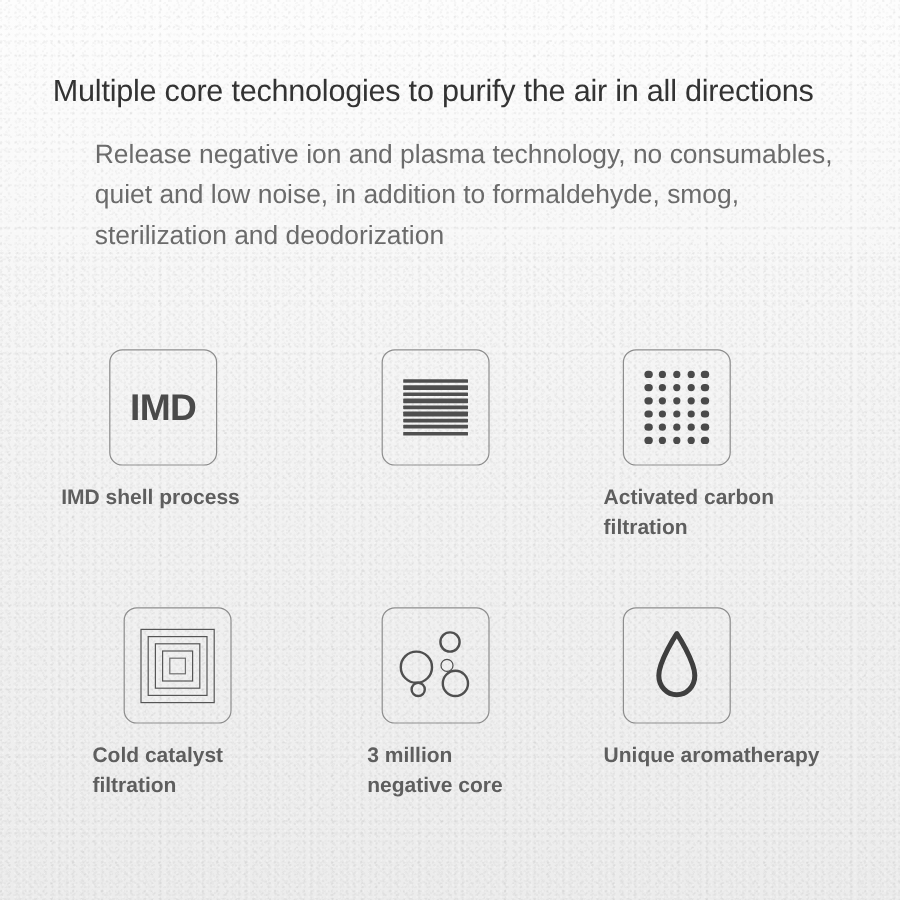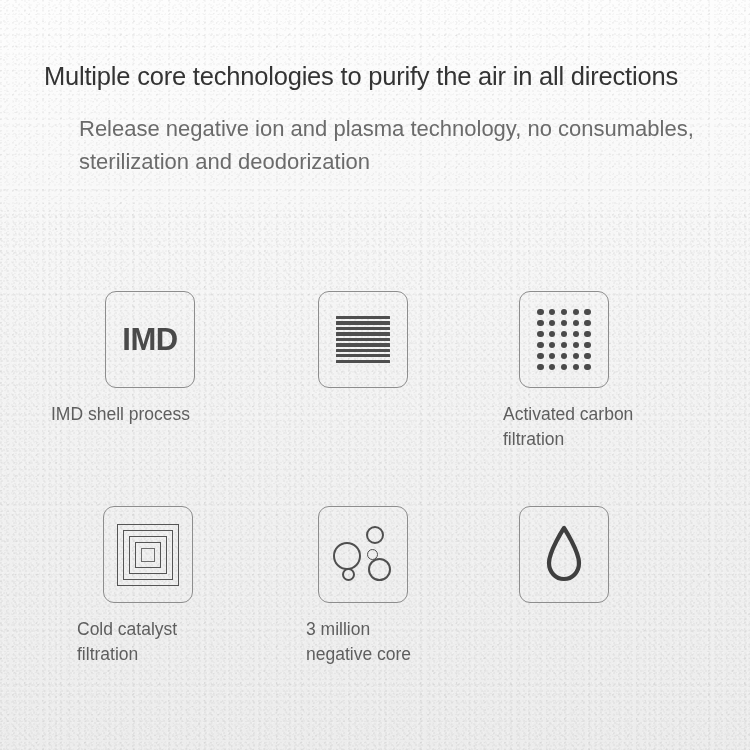--- a/index.html
+++ b/index.html
@@ -125,21 +125,21 @@
     margin-left: 54px;
     box-sizing: border-box;
     border: 1.5px solid #8d8d8d;
     border-radius: 11px;
     background: transparent;
     display: flex;
     align-items: center;
     justify-content: center;
   }
   
-  .feat-1 .icon-box { margin-left: 56px; }
+  .feat-1 .icon-box { margin-left: 42px; }
   .feat-2 .icon-box { margin-left: 54px; }
   .feat-3 .icon-box { margin-left: 40px; }
   .feat-4 .icon-box { margin-left: 54px; }
   .feat-5 .icon-box { margin-left: 54px; }
   .feat-6 .icon-box { margin-left: 40px; }
 
   .caption {
     margin: 14px 0 0 0;
     font-size: 17.5px;
     font-weight: 400;
@@ -147,21 +147,21 @@
     line-height: 1.42;
     width: 235px;
   }
   .feat-1 .caption { margin-left: 2px; }
   .feat-2 .caption { margin-left: 42px; }
   .feat-3 .caption { margin-left: 24px; width: 200px; }
   .feat-4 .caption { margin-left: 28px; width: 170px; }
   .feat-5 .caption { margin-left: 42px; width: 180px; }
   .feat-6 .caption { margin-left: 24px; width: 230px; }
 
-  .cap-line { display: block; }
+  .cap-line { display: block; font-weight: bold; }
 
   
   .imd-text {
     font-family: "Liberation Sans", "DejaVu Sans", sans-serif;
     font-size: 31px;
     font-weight: 700;
     letter-spacing: -0.5px;
     color: #4a4a4a;
     line-height: 1;
   }
@@ -238,20 +238,21 @@
   <div id="grain"></div>
   <div id="grain-b"></div>
   <div id="grain-bottom"></div>
 
   <div id="content">
 
     <h1 class="headline">Multiple core technologies to purify the air in all directions</h1>
 
     <p class="subhead">
       <span class="subhead-line">Release negative ion and plasma technology, no consumables,</span>
+      <span class="subhead-line">quiet and low noise, in addition to formaldehyde, smog,</span>
       <span class="subhead-line">sterilization and deodorization</span>
     </p>
 
     <div class="feature feat-1">
       <div class="icon-box">
         <span class="imd-text">IMD</span>
       </div>
       <p class="caption">
         <span class="cap-line">IMD shell process</span>
       </p>
@@ -350,17 +351,18 @@
       <div class="icon-box">
         <svg class="droplet-svg" width="44" height="60" viewBox="0 0 44 60">
           <path d="M22 3
                    C22 3, 7 26, 7 38
                    C7 47.2, 13.8 54, 22 54
                    C30.2 54, 37 47.2, 37 38
                    C37 26, 22 3, 22 3 Z" fill="none" stroke="#3f3f3f" stroke-width="4.2" stroke-linejoin="round" stroke-linecap="round"></path>
         </svg>
       </div>
       <p class="caption">
+        <span class="cap-line">Unique aromatherapy</span>
       </p>
     </div>
 
   </div>
 </div>
 
 </body></html>

